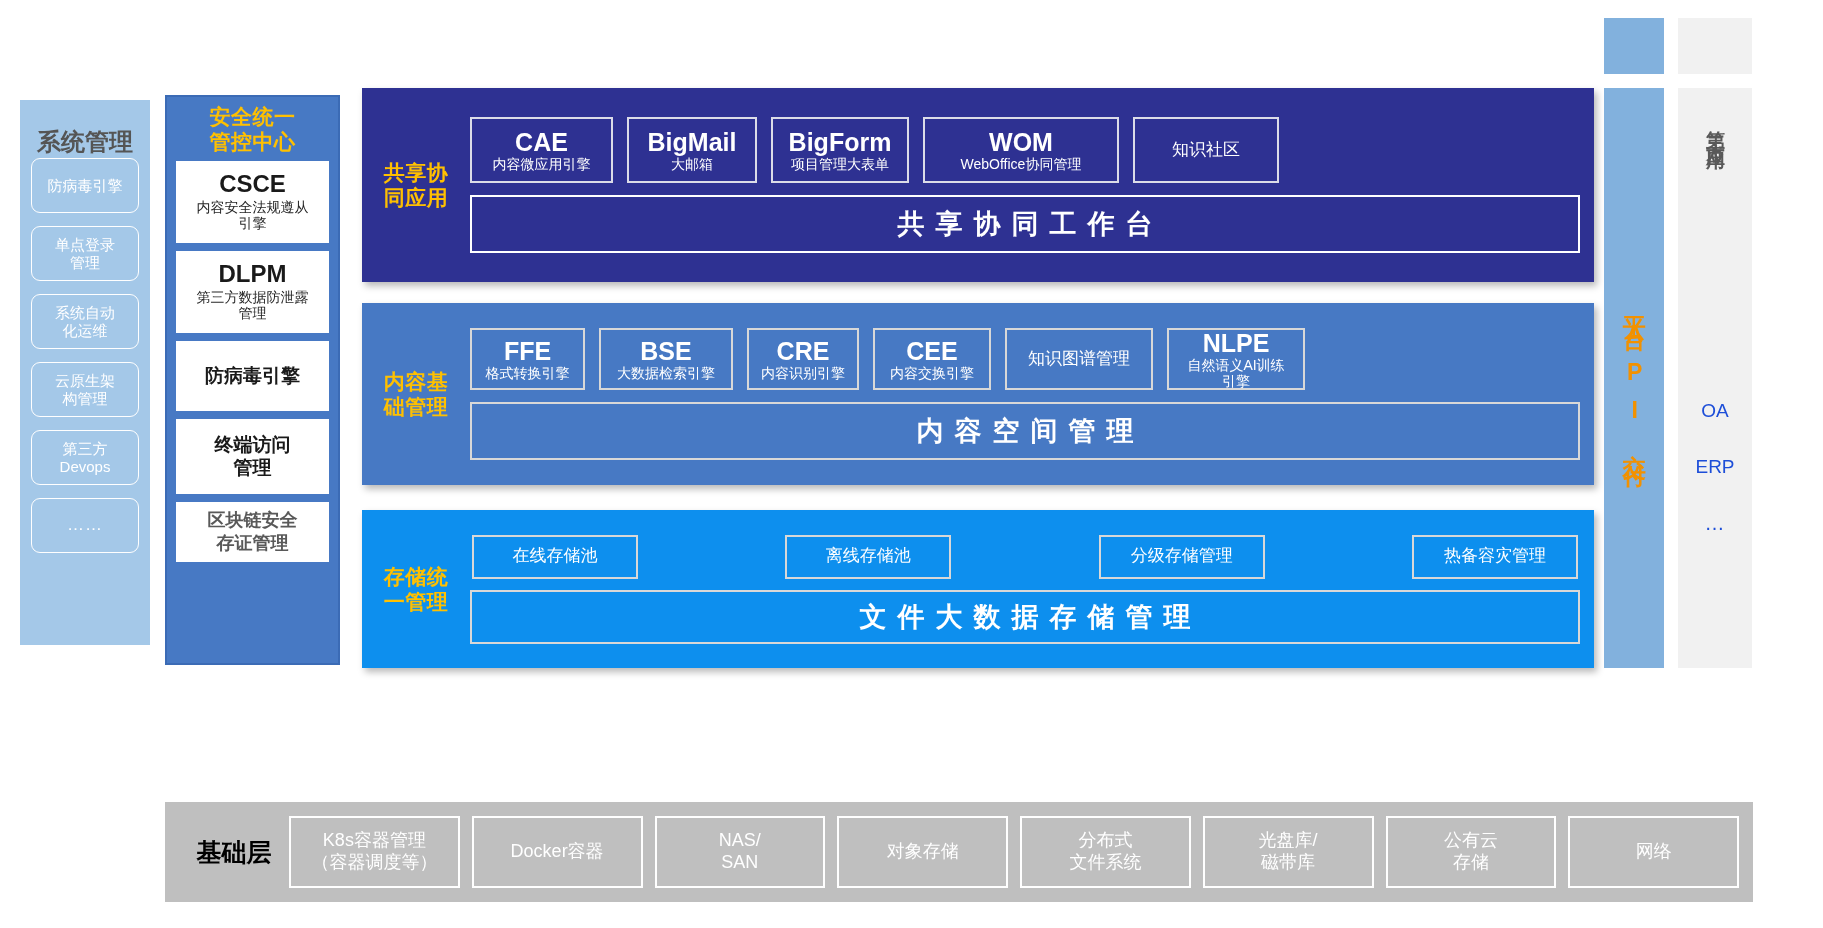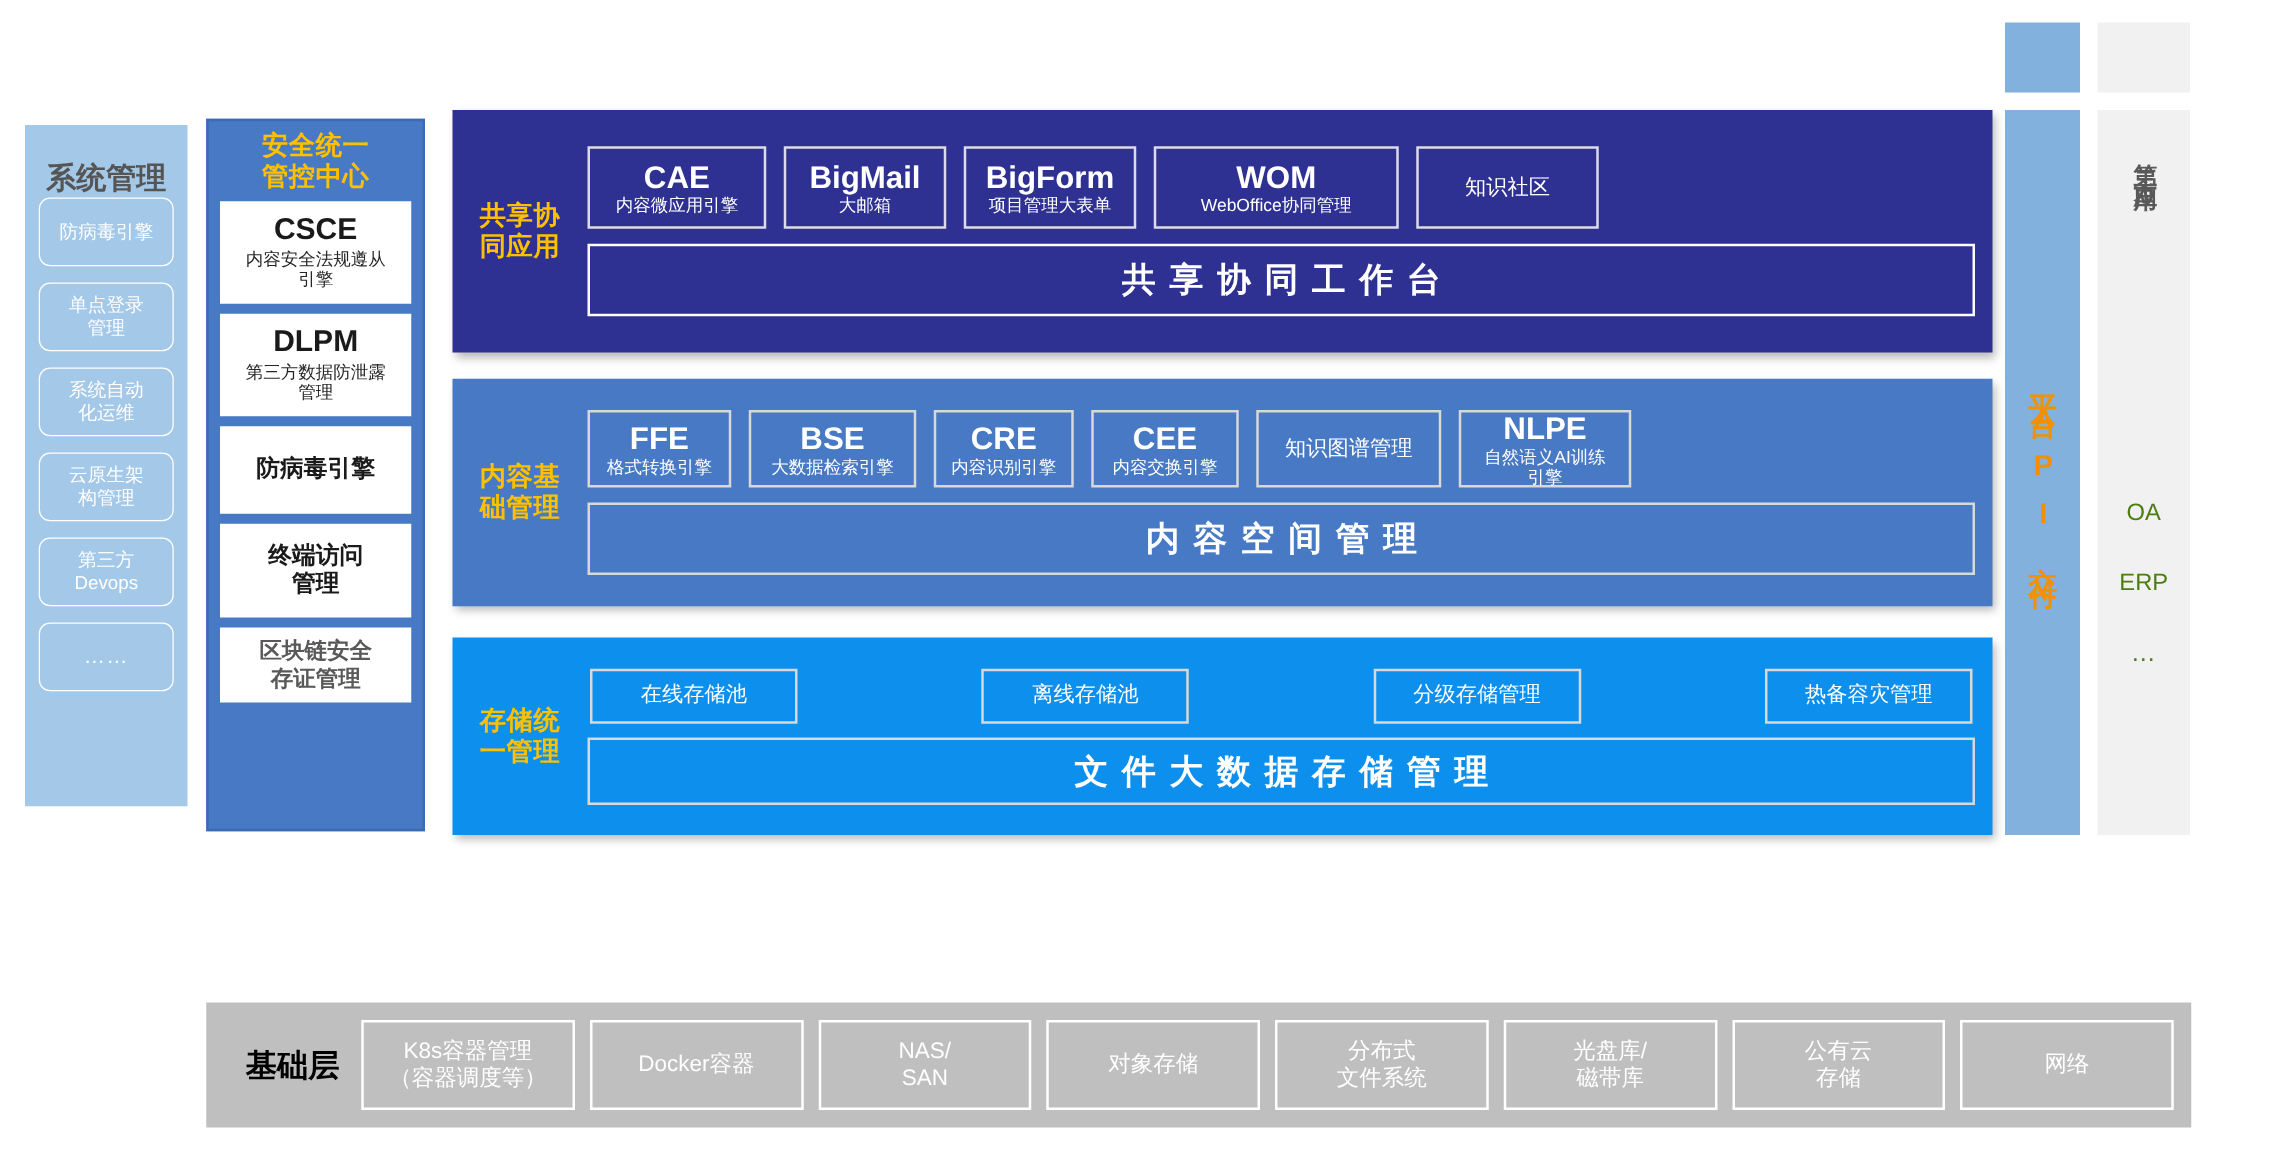--- a/index.html
+++ b/index.html
@@ -180,21 +180,21 @@
     background: #f1f1f1;
     display: flex; flex-direction: column; align-items: center;
     padding-top: 28px;
   }
   .third-col .t-title {
     color: #595959; font-size: 19px; font-weight: bold;
     writing-mode: vertical-rl; text-orientation: upright;
     letter-spacing: 5px; line-height: 1.2; height: 250px;
   }
   .third-col .t-item {
-    color: #4d7c0f; font-size: 19px; margin-top: 34px;
+    color: #1d4ed8; font-size: 19px; margin-top: 34px;
   }
   .third-col .t-item.dots { font-size: 20px; letter-spacing: 1px; }
 
   
   .base-layer {
     position: absolute; left: 165px; top: 802px;
     width: 1588px; height: 100px;
     background: #bfbfbf;
     display: flex; align-items: center; padding: 0 14px;
   }

